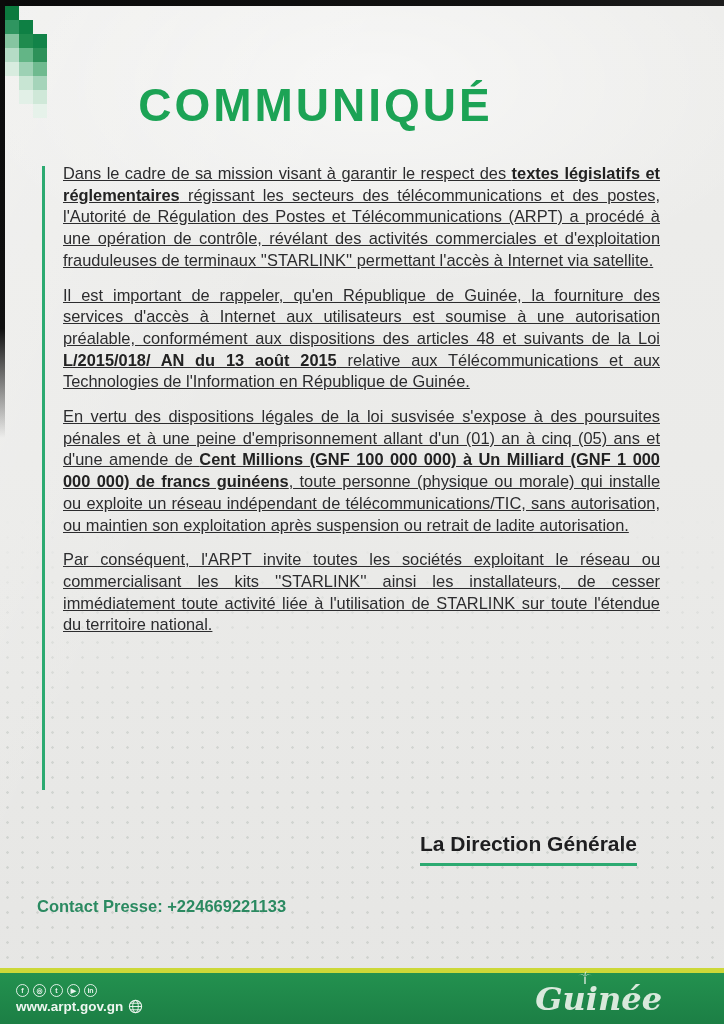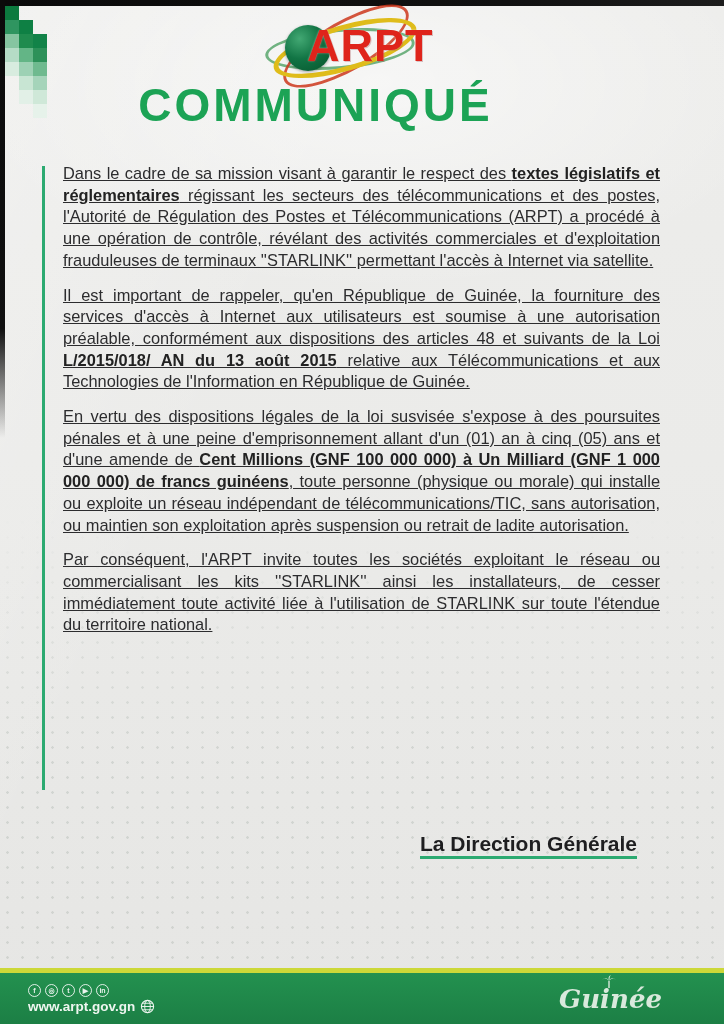--- a/index.html
+++ b/index.html
@@ -35,43 +35,43 @@
   .title{position:absolute;top:78px;left:0;width:631px;text-align:center;
     font-size:46px;font-weight:800;letter-spacing:3px;color:#1ca355;}
   
   .green-rule{position:absolute;left:42px;top:166px;width:3px;height:624px;background:#2caa71;}
   .content{position:absolute;left:63px;top:163px;width:597px;}
   .content p{margin:0 0 13px 0;font-size:16.4px;line-height:21.7px;color:#2c2c2e;
     text-align:justify;text-justify:inter-word;text-decoration:underline;}
   .content p b{font-weight:700;color:#222;}
   
   .signature{position:absolute;top:832px;right:87px;font-size:21px;font-weight:700;color:#1e1e20;
-    border-bottom:3px solid #2caa71;margin-left:44px;}
+    padding-bottom:7px;border-bottom:3px solid #2caa71;margin-left:44px;}
   
   .contact{position:absolute;left:37px;top:894px;font-size:16.5px;font-weight:700;color:#2b8a61;line-height:24px;}
   
   .dots{position:absolute;left:0;top:500px;width:724px;height:465px;pointer-events:none;opacity:.55;
     background-image:radial-gradient(rgba(130,145,135,.4) 1.1px, rgba(0,0,0,0) 1.5px);
     background-size:15px 15px;
     -webkit-mask-image:linear-gradient(180deg,rgba(0,0,0,0) 0%,#000 55%);
             mask-image:linear-gradient(180deg,rgba(0,0,0,0) 0%,#000 55%);}
   
   .footer{position:absolute;left:0;bottom:0;width:724px;height:56px;
     border-top:5px solid #ccd838;
     background:linear-gradient(180deg,#23914f 0%,#1c7f45 100%);
     display:flex;align-items:center;justify-content:space-between;
-    padding:0 62px 0 28px;}
+    padding:0 62px 0 16px;}
   .footer-left{display:flex;flex-direction:column;gap:2px;}
   .social-row{display:flex;gap:4px;}
   .soc{width:13px;height:13px;border:1px solid rgba(255,255,255,.85);border-radius:50%;
     color:#eaf4ee;font-size:7px;font-weight:700;display:flex;align-items:center;justify-content:center;
     line-height:1;}
   .website{display:flex;align-items:center;gap:5px;color:#eef6f0;font-size:13.5px;font-weight:700;}
   .brand{display:flex;align-items:flex-end;gap:2px;color:#d9e9dc;
-    font-family:"DejaVu Serif",serif;font-style:italic;font-size:26px;font-weight:700;
+    font-family:"DejaVu Serif",serif;font-style:italic;font-size:32px;font-weight:700;
     position:relative;}
   .palm{position:absolute;top:-9px;left:42px;}
 </style>
 </head>
 <body>
 
 <div class="page">
 
   <div class="edge-top"></div>
   <div class="edge-left"></div>
@@ -89,41 +89,35 @@
     <div class="px" style="left:19px;top:76px;background:#c8e5d3;"></div>
     <div class="px" style="left:19px;top:90px;background:#e2f0e7;"></div>
     <div class="px" style="left:33px;top:34px;background:#128348;"></div>
     <div class="px" style="left:33px;top:48px;background:#2d9159;"></div>
     <div class="px" style="left:33px;top:62px;background:#6fba8f;"></div>
     <div class="px" style="left:33px;top:76px;background:#a5d4ba;"></div>
     <div class="px" style="left:33px;top:90px;background:#cfe8d8;"></div>
     <div class="px" style="left:33px;top:104px;background:#e6f2ea;"></div>
   </div>
 
-  <div class="logo">
-    <div class="ring ring-green"></div>
-    <div class="ring ring-red"></div>
-    <div class="ring ring-yellow"></div>
-    <div class="sphere"></div>
-    <div class="logo-text">ARPT</div>
-  </div>
 
   <div class="title">COMMUNIQUÉ</div>
 
   <div class="green-rule"></div>
   <div class="content">
       <p><span>Dans le cadre de sa mission visant à garantir le respect des </span><b>textes législatifs et réglementaires</b><span> régissant les secteurs des télécommunications et des postes, l'Autorité de Régulation des Postes et Télécommunications (ARPT) a procédé à une opération de contrôle, révélant des activités commerciales et d'exploitation frauduleuses de terminaux ''STARLINK'' permettant l'accès à Internet via satellite.</span></p>
       <p><span>Il est important de rappeler, qu'en République de Guinée, la fourniture des services d'accès à Internet aux utilisateurs est soumise à une autorisation préalable, conformément aux dispositions des articles 48 et suivants de la Loi </span><b>L/2015/018/ AN du 13 août 2015</b><span> relative aux Télécommunications et aux Technologies de l'Information en République de Guinée.</span></p>
       <p><span>En vertu des dispositions légales de la loi susvisée s'expose à des poursuites pénales et à une peine d'emprisonnement allant d'un (01) an à cinq (05) ans et d'une amende de </span><b>Cent Millions (GNF 100 000 000) à Un Milliard (GNF 1 000 000 000) de francs guinéens</b><span>, toute personne (physique ou morale) qui installe ou exploite un réseau indépendant de télécommunications/TIC, sans autorisation, ou maintien son exploitation après suspension ou retrait de ladite autorisation.</span></p>
       <p><span>Par conséquent, l'ARPT invite toutes les sociétés exploitant le réseau ou commercialisant les kits ''STARLINK'' ainsi les installateurs, de cesser immédiatement toute activité liée à l'utilisation de STARLINK sur toute l'étendue du territoire national.</span></p>
     </div>
 
   <div class="signature">La Direction Générale</div>
 
   <div class="contact">
+    <div>Contact Presse: +224669221133</div>
   </div>
 
   <div class="dots"></div>
 
   <div class="footer">
     <div class="footer-left">
       <div class="social-row">
           <span class="soc">f</span>
           <span class="soc">◎</span>
           <span class="soc">t</span>

